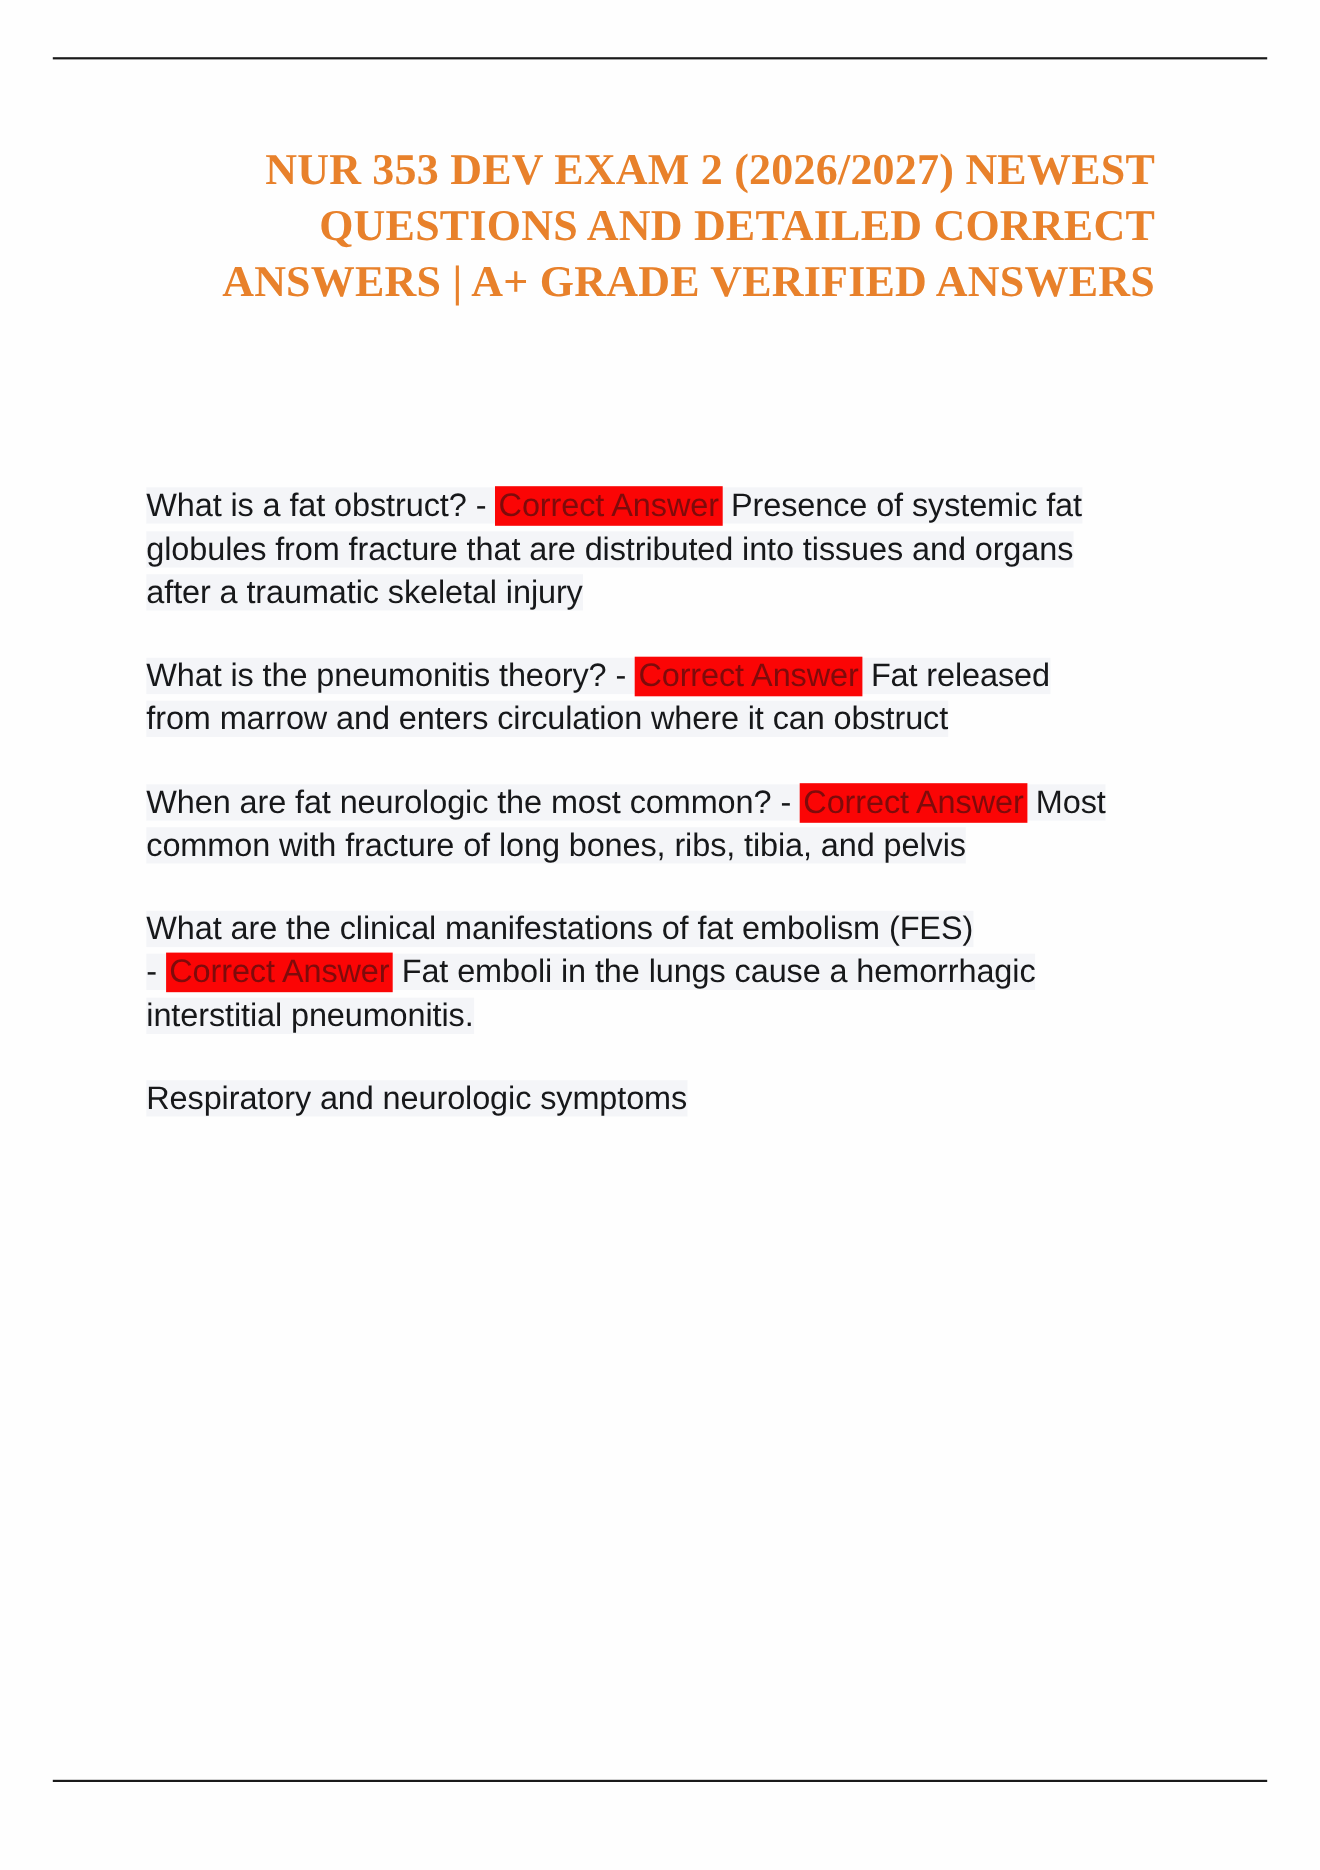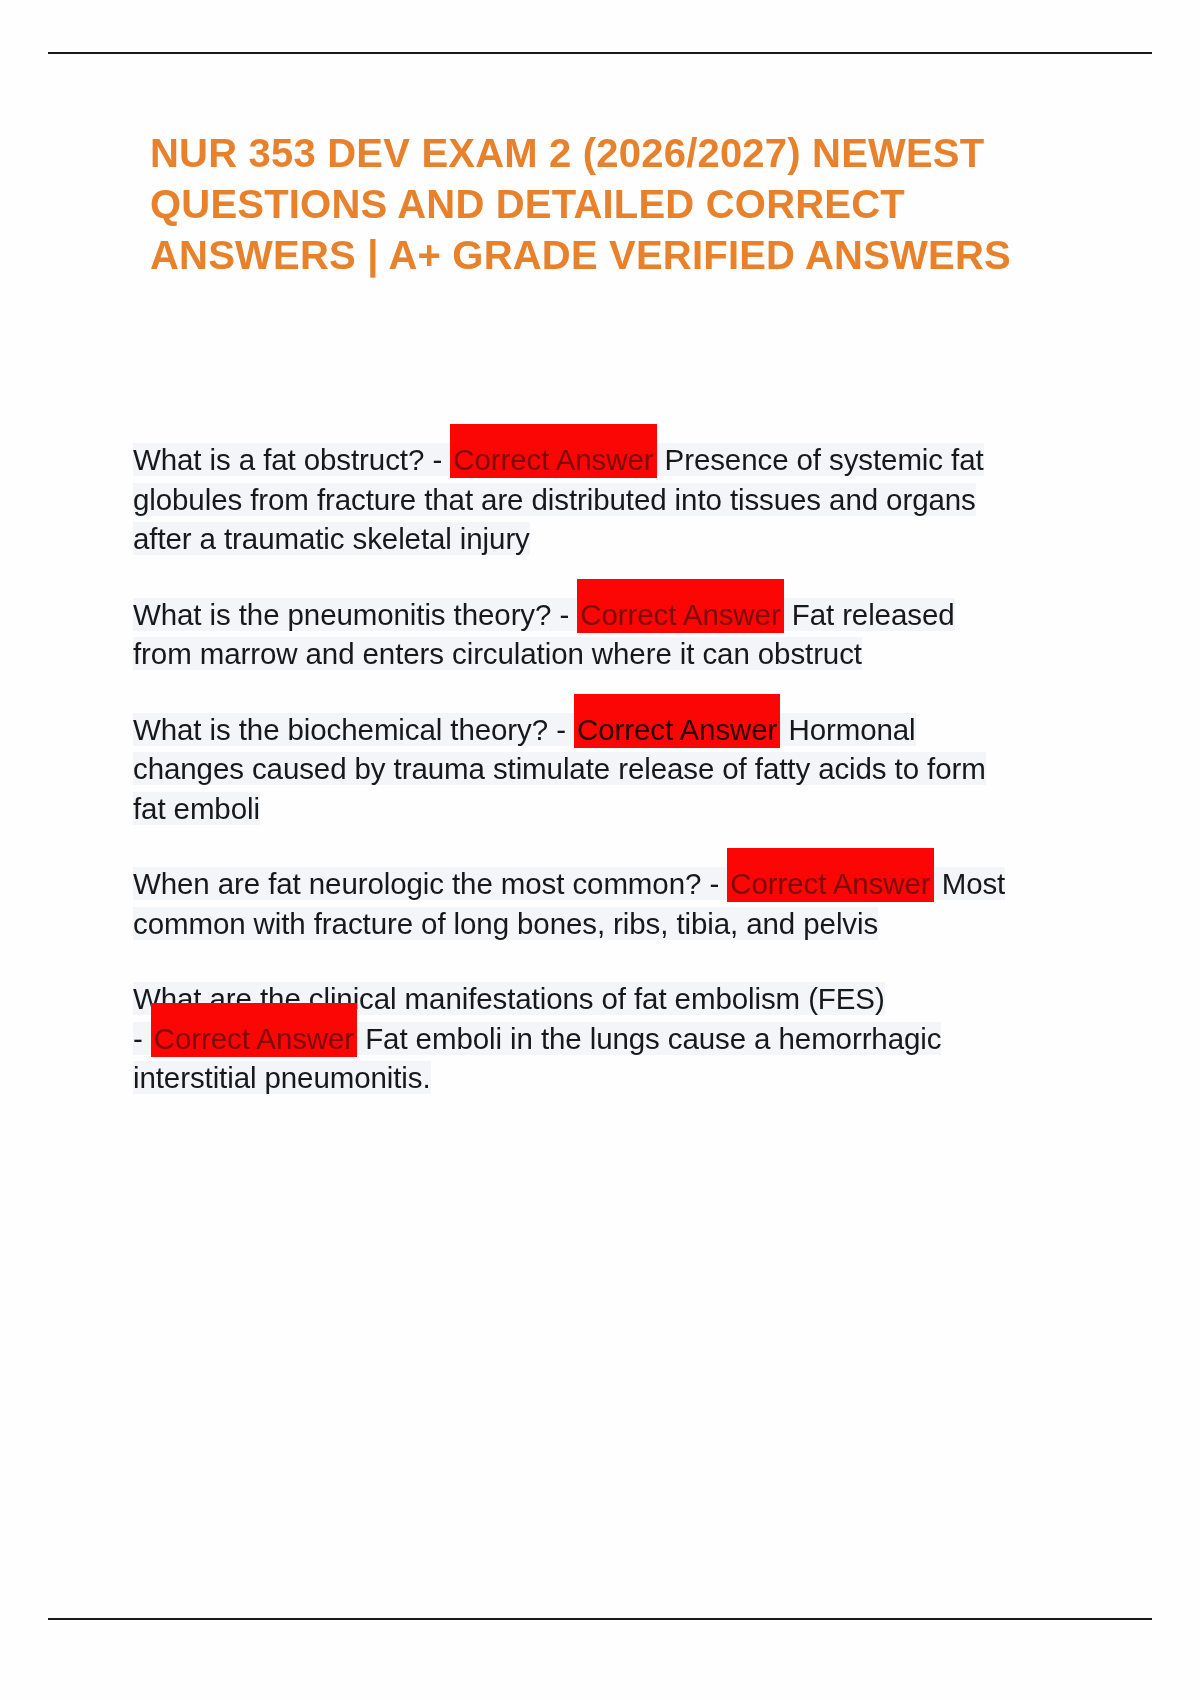--- a/index.html
+++ b/index.html
@@ -30,27 +30,27 @@
     background: #1a1a1a;
   }
   .rule-top { top: 52px; }
   .rule-bottom { top: 1618px; }
 
   .doc-title {
     position: absolute;
     left: 150px;
     top: 128px;
     width: 900px;
-    text-align: left;
+    text-align: right;
     color: #e8812b;
     font-weight: bold;
     font-size: 40px;
     line-height: 51px;
     letter-spacing: 0.2px;
-    font-family: Liberation Sans, sans-serif;
+    font-family: Liberation Serif, serif;
   }
 
   .body-wrap {
     position: absolute;
     left: 133px;
     top: 440px;
     width: 880px;
   }
 
   .qa-block {
@@ -62,21 +62,21 @@
     letter-spacing: -0.1px;
   }
   .qa-block .txt {
     background: #f4f5f8;
     box-decoration-break: clone;
     -webkit-box-decoration-break: clone;
   }
   .hl {
     background: #fb0505;
     color: #7e0b0b;
-    padding: 19px 3px 2px 3px;
+    padding: 1px 3px 2px 3px;
     box-decoration-break: clone;
     -webkit-box-decoration-break: clone;
   }
   .hl-dark {
     color: #2a0505;
   }
   .sp { letter-spacing: 0; }
 </style>
 </head>
 <body>
@@ -94,37 +94,34 @@
         <span>What is a fat obstruct?</span><span class="sp"> </span><span>-</span>&nbsp;<span class="hl">Correct Answer</span>&nbsp;<span>Presence of systemic fat globules from fracture that are distributed into tissues and organs after a traumatic skeletal injury</span>
       </span>
     </div>
 
     <div class="qa-block">
       <span class="txt">
         <span>What is the pneumonitis theory?</span><span class="sp"> </span><span>-</span>&nbsp;<span class="hl">Correct Answer</span>&nbsp;<span>Fat released from marrow and enters circulation where it can obstruct</span>
       </span>
     </div>
 
-    <div class="qa-block">
-      <span class="txt">
-        <span>What is the biochemical theory?</span><span class="sp"> </span><span>-</span>&nbsp;<span class="hl hl-dark">Correct Answer</span>
-        <span>Hormonal changes caused by trauma stimulate release of fatty acids to form fat emboli</span>
-      </span>
-    </div>
 
     <div class="qa-block">
       <span class="txt">
         <span>When are fat neurologic the most common?</span><span class="sp"> </span><span>-</span>&nbsp;<span class="hl">Correct Answer</span>&nbsp;<span>Most common with fracture of long bones, ribs, tibia, and pelvis</span>
       </span>
     </div>
 
     <div class="qa-block">
       <span class="txt">
         <span>What are the clinical manifestations of fat embolism (FES)</span><br><span>-</span>&nbsp;<span class="hl">Correct Answer</span>&nbsp;<span>Fat emboli in the lungs cause a hemorrhagic interstitial pneumonitis.</span>
       </span>
     </div>
 
+    <div class="qa-block">
+      <span class="txt">Respiratory and neurologic symptoms</span>
+    </div>
 
   </div>
 
   <div class="rule rule-bottom"></div>
 
 </div>
 
 </body></html>

